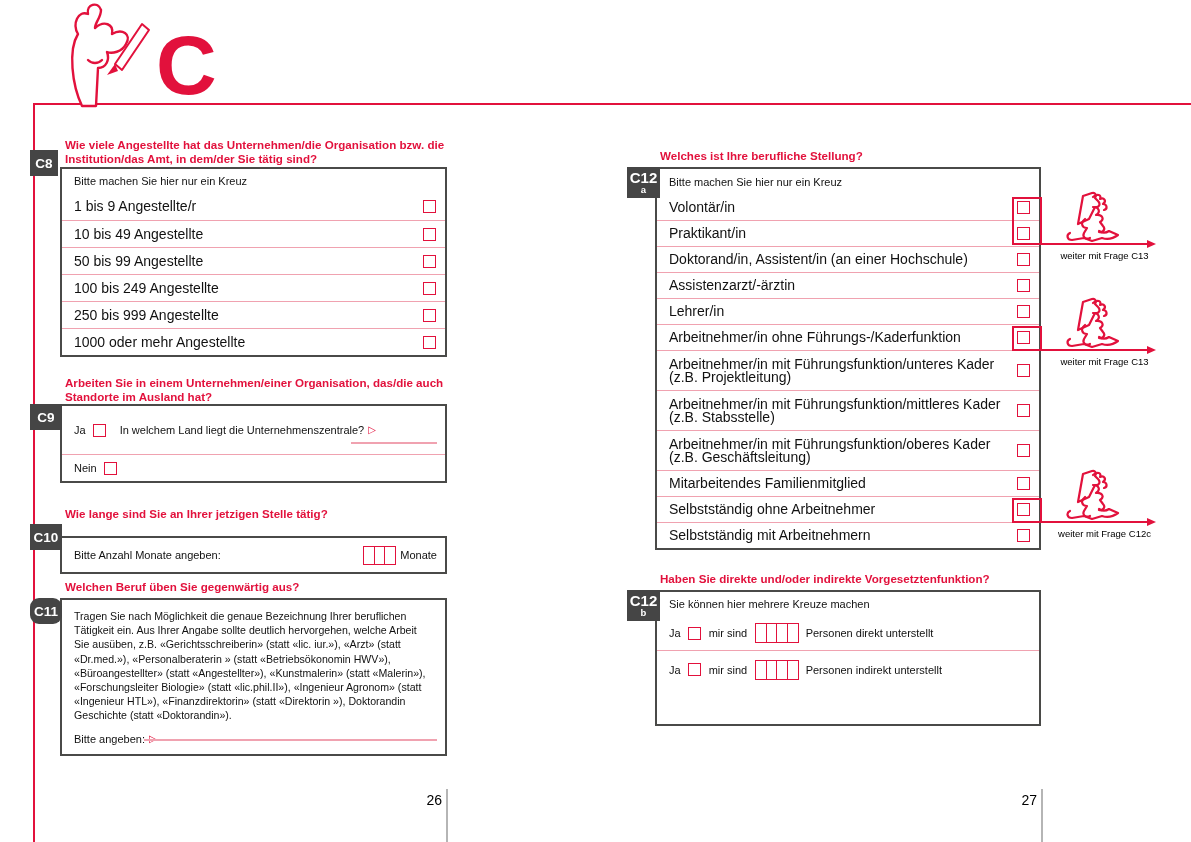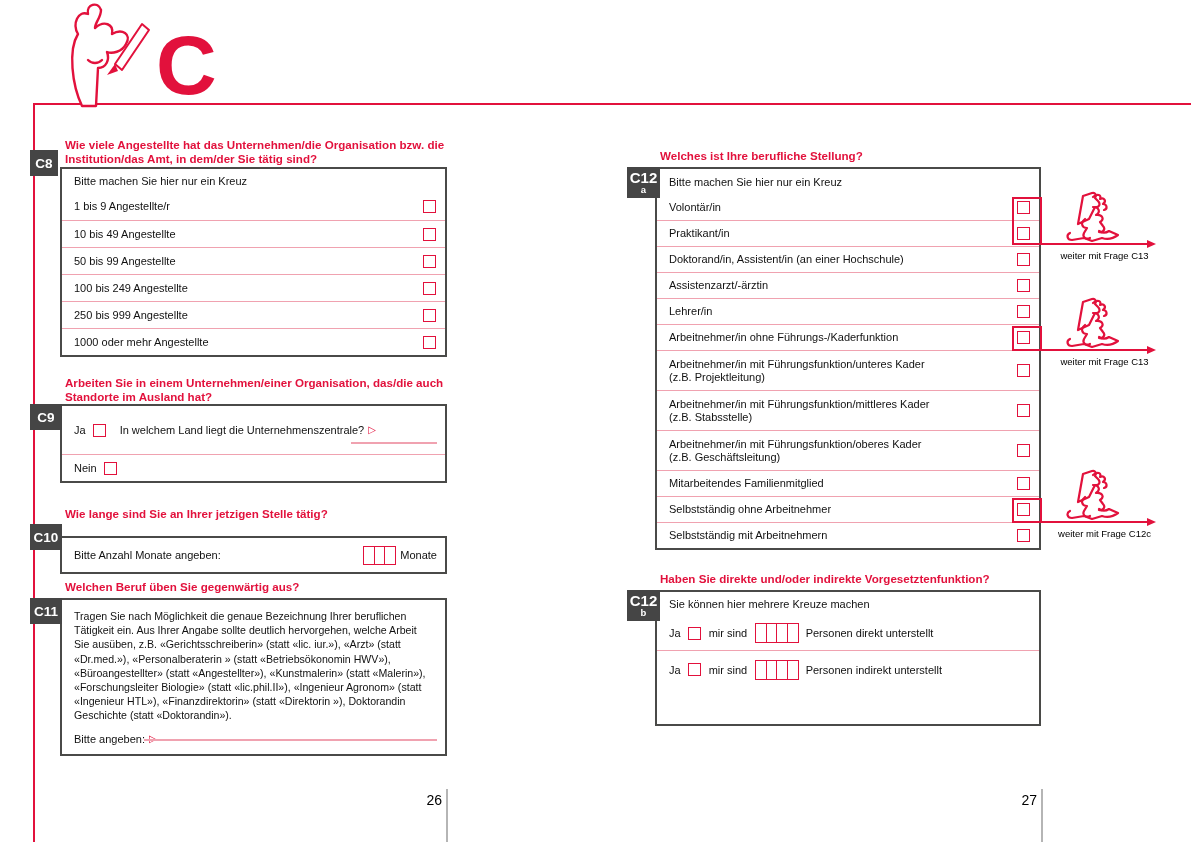--- a/index.html
+++ b/index.html
@@ -24,21 +24,21 @@
   
   .q-title{position:absolute;color:var(--red);font-weight:bold;font-size:11.6px;line-height:13.6px;z-index:2;}
   .tag{position:absolute;background:var(--tagbg);color:#fff;font-weight:bold;display:flex;
        align-items:center;justify-content:center;z-index:3;font-size:13.5px;}
   .tag.two{flex-direction:column;line-height:1;}
   .tag .t1{font-size:15px;}
   .tag .t2{font-size:9.5px;margin-top:0px;}
   .qbox{position:absolute;background:#fff;border:2px solid var(--gray);box-sizing:border-box;z-index:2;}
   .box-header{display:flex;align-items:center;padding:0 12px;font-size:11px;}
   .opt-row{display:flex;align-items:center;justify-content:space-between;
-           padding:0 9px 0 12px;font-size:11px;box-sizing:border-box;}
+           padding:0 9px 0 12px;font-size:14px;box-sizing:border-box;}
   .opt-row + .opt-row{border-top:1px solid var(--pink);}
   .opt-label{line-height:13px;}
   .cb{width:13px;height:13px;border:1.6px solid var(--red);box-sizing:border-box;background:#fff;flex:none;}
   #q8-box .box-header{height:24px;}
   #q8-rows .opt-row{height:27px;}
   #q12a-box .box-header{height:25px;}
   #q12a-rows .opt-row{height:26px;}
   #q12a-rows .opt-row.tall{height:40px;}
 
   
@@ -159,21 +159,21 @@
     <span style="flex:1">Bitte Anzahl Monate angeben:</span>
     <span class="cells">
       <span class="cell"></span>
         <span class="cell"></span>
         <span class="cell"></span>
     </span>
     <span class="gap4">Monate</span>
   </div>
 
   <div class="q-title" style="left:65px;top:580px;width:388px;">Welchen Beruf üben Sie gegenwärtig aus?</div>
-  <div class="tag" style="left:30px;top:598px;width:32px;height:26px;">C11</div>
+  <div class="tag" style="left:30px;top:598px;width:32px;height:26px;border-radius:9px;">C11</div>
   <div class="qbox" id="q11-box" style="left:60px;top:598px;width:387px;height:158px;position:absolute;">
     <div>Tragen Sie nach Möglichkeit die genaue Bezeichnung Ihrer beruflichen Tätigkeit ein. Aus Ihrer Angabe sollte deutlich hervorgehen, welche Arbeit Sie ausüben, z.B. «Gerichtsschreiberin» (statt «lic. iur.»), «Arzt» (statt «Dr.med.»), «Personalberaterin » (statt «Betriebsökonomin HWV»), «Büroangestellter» (statt «Angestellter»), «Kunstmalerin» (statt «Malerin»), «Forschungsleiter Biologie» (statt «lic.phil.II»), «Ingenieur Agronom» (statt «Ingenieur HTL»), «Finanzdirektorin» (statt «Direktorin »), Doktorandin Geschichte (statt «Doktorandin»).</div>
     <div class="prompt-row">
       <span>Bitte angeben:</span>
       <span class="tri gap4">▷</span>
     </div>
     <span class="writeline" style="left:82px;right:8px;top:139px;"></span>
   </div>
 
   <div class="pagenum" style="left:408px;top:792px;width:34px;text-align:right;">26</div>

